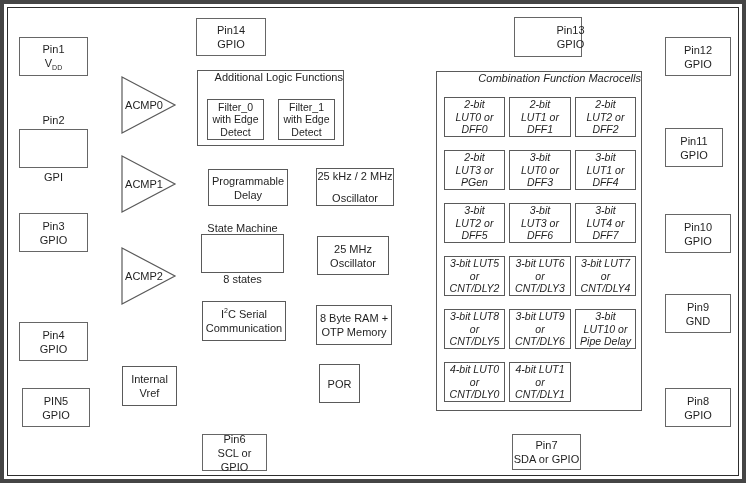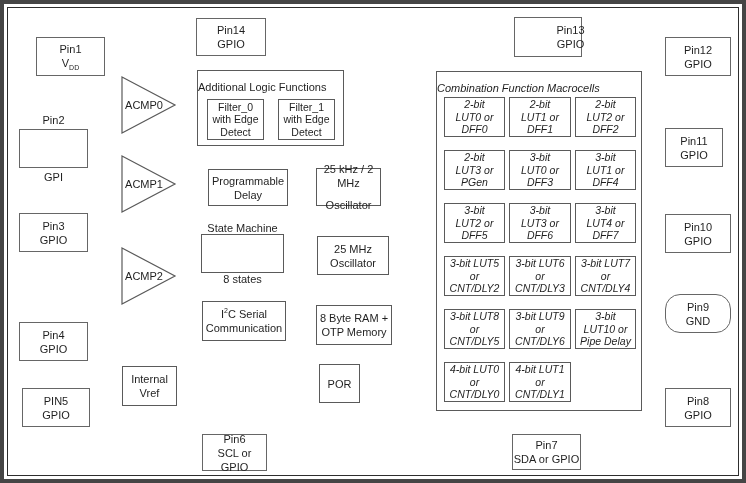--- a/index.html
+++ b/index.html
@@ -24,22 +24,22 @@
   .acmp svg { position:absolute; left:0; top:0; }
   .acmp .lbl {
     position:absolute; left:2px; right:12px; top:50%; transform:translateY(-50%);
     text-align:center; font-size:11px; color:#1f1f1f;
   }
   .group-box {
     position:absolute; box-sizing:border-box; background:#fff;
     border:1px solid #5a5a5a;
   }
   .group-title {
-    display:block; text-align:left; font-size:11px; color:#1f1f1f;
-    margin-top:10px; line-height:13px;
+    display:block; text-align:right; font-size:11px; color:#1f1f1f;
+    margin-top:0; line-height:13px;
   }
   .filter-box {
     position:absolute; box-sizing:border-box; border:1px solid #5a5a5a;
     display:flex; flex-direction:column; align-items:center; justify-content:center;
     text-align:center; font-size:10.5px; line-height:12.5px; color:#1f1f1f;
   }
   .cfm-grid {
     position:absolute; left:7px; top:25px;
     display:grid; grid-template-columns:61px 62px 61px;
     grid-auto-rows:40px; column-gap:4px; row-gap:13px;
@@ -49,21 +49,21 @@
     display:flex; flex-direction:column; align-items:center; justify-content:center;
     text-align:center; font-size:10.5px; line-height:12.8px; color:#1f1f1f;
   }
 </style>
 </head>
 <body>
 
 <div class="canvas">
   <div class="inner-frame"></div>
 
-  <div class="box pin-box" style="left:15px; top:33px; width:69px; height:39px;margin-left:17px;">
+  <div class="box pin-box" style="left:15px; top:33px; width:69px; height:39px;">
     <span>Pin1</span>
     <span><span>V</span><sub class="dd">DD</sub></span>
   </div>
   <div class="box pin-box" style="left:15px; top:125px; width:69px; height:39px;gap:43px;">
     <span>Pin2</span>
     <span>GPI</span>
   </div>
   <div class="box pin-box" style="left:15px; top:209px; width:69px; height:39px;">
     <span>Pin3</span>
     <span>GPIO</span>
@@ -91,21 +91,21 @@
     <span>GPIO</span>
   </div>
   <div class="box pin-box" style="left:661px; top:124px; width:58px; height:39px;">
     <span>Pin11</span>
     <span>GPIO</span>
   </div>
   <div class="box pin-box" style="left:661px; top:210px; width:66px; height:39px;">
     <span>Pin10</span>
     <span>GPIO</span>
   </div>
-  <div class="box pin-box" style="left:661px; top:290px; width:66px; height:39px;border-radius:15px;">
+  <div class="box pin-box" style="left:661px; top:290px; width:66px; height:39px;">
     <span>Pin9</span>
     <span>GND</span>
   </div>
   <div class="box pin-box" style="left:661px; top:384px; width:66px; height:39px;">
     <span>Pin8</span>
     <span>GPIO</span>
   </div>
 
   <div class="box pin-box" style="left:198px; top:430px; width:65px; height:37px;">
     <span>Pin6</span>
@@ -151,21 +151,21 @@
       <span>Filter_1</span>
       <span>with Edge</span>
       <span>Detect</span>
     </div>
   </div>
 
   <div class="box" style="left:204px; top:165px; width:80px; height:37px;">
     <span>Programmable</span>
     <span>Delay</span>
   </div>
-  <div class="box" style="left:312px; top:164px; width:65px; height:38px;gap:8px;">
+  <div class="box" style="left:312px; top:164px; width:78px; height:38px;gap:8px;">
     <span>25 kHz / 2 MHz</span>
     <span>Oscillator</span>
   </div>
   <div class="box" style="left:197px; top:230px; width:83px; height:39px;gap:37px;">
     <span>State Machine</span>
     <span>8 states</span>
   </div>
   <div class="box" style="left:313px; top:232px; width:72px; height:39px;">
     <span>25 MHz</span>
     <span>Oscillator</span>

